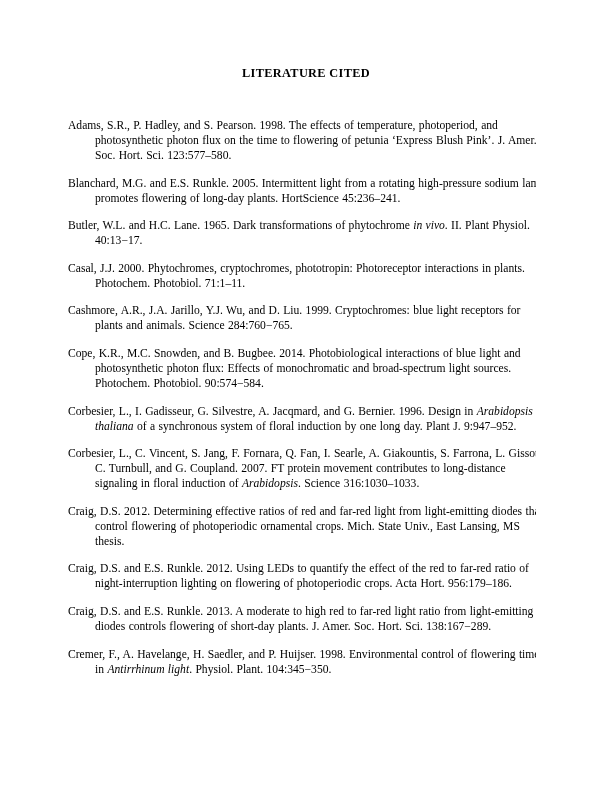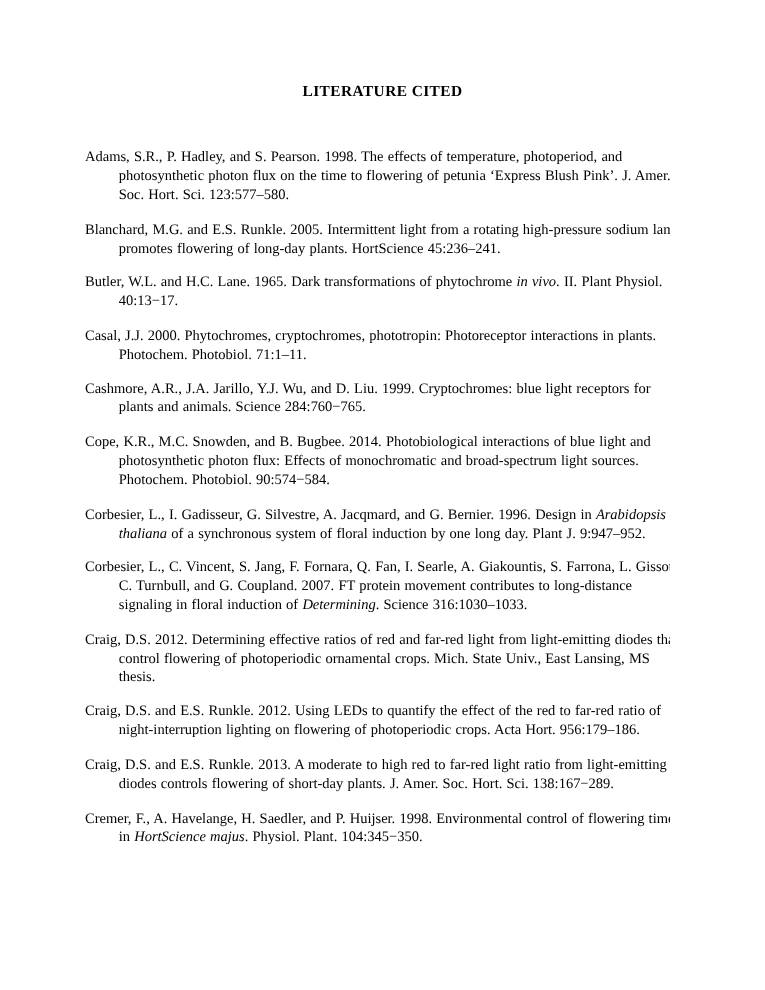--- a/index.html
+++ b/index.html
@@ -68,21 +68,21 @@
   <div class="page-title">LITERATURE CITED</div>
 
   <div class="refs">
       <p class="ref"><span>Adams, S.R., P. Hadley, and S. Pearson. 1998. The effects of temperature, photoperiod, and photosynthetic photon flux on the time to flowering of petunia ‘Express Blush Pink’. J. Amer. Soc. Hort. Sci. 123:577–580.</span></p>
       <p class="ref"><span>Blanchard, M.G. and E.S. Runkle. 2005. Intermittent light from a rotating high-pressure sodium lamp promotes flowering of long-day plants. HortScience 45:236–241.</span></p>
       <p class="ref"><span>Butler, W.L. and H.C. Lane. 1965. Dark transformations of phytochrome </span><span class="it">in vivo</span><span>. II. Plant Physiol. 40:13−17.</span></p>
       <p class="ref"><span>Casal, J.J. 2000. Phytochromes, cryptochromes, phototropin: Photoreceptor interactions in plants. Photochem. Photobiol. 71:1–11.</span></p>
       <p class="ref"><span>Cashmore, A.R., J.A. Jarillo, Y.J. Wu, and D. Liu. 1999. Cryptochromes: blue light receptors for plants and animals. Science 284:760−765.</span></p>
       <p class="ref"><span>Cope, K.R., M.C. Snowden, and B. Bugbee. 2014. Photobiological interactions of blue light and photosynthetic photon flux: Effects of monochromatic and broad-spectrum light sources. Photochem. Photobiol. 90:574−584.</span></p>
       <p class="ref"><span>Corbesier, L., I. Gadisseur, G. Silvestre, A. Jacqmard, and G. Bernier. 1996. Design in </span><span class="it">Arabidopsis thaliana</span><span> of a synchronous system of floral induction by one long day. Plant J. 9:947–952.</span></p>
-      <p class="ref"><span>Corbesier, L., C. Vincent, S. Jang, F. Fornara, Q. Fan, I. Searle, A. Giakountis, S. Farrona, L. Gissot, C. Turnbull, and G. Coupland. 2007. FT protein movement contributes to long-distance signaling in floral induction of </span><span class="it">Determining</span><span>. Science 316:1030–1033.</span></p>
+      <p class="ref"><span>Corbesier, L., C. Vincent, S. Jang, F. Fornara, Q. Fan, I. Searle, A. Giakountis, S. Farrona, L. Gissot, C. Turnbull, and G. Coupland. 2007. FT protein movement contributes to long-distance signaling in floral induction of </span><span class="it">Arabidopsis</span><span>. Science 316:1030–1033.</span></p>
       <p class="ref"><span>Craig, D.S. 2012. Determining effective ratios of red and far-red light from light-emitting diodes that control flowering of photoperiodic ornamental crops. Mich. State Univ., East Lansing, MS thesis.</span></p>
       <p class="ref"><span>Craig, D.S. and E.S. Runkle. 2012. Using LEDs to quantify the effect of the red to far-red ratio of night-interruption lighting on flowering of photoperiodic crops. Acta Hort. 956:179–186.</span></p>
       <p class="ref"><span>Craig, D.S. and E.S. Runkle. 2013. A moderate to high red to far-red light ratio from light-emitting diodes controls flowering of short-day plants. J. Amer. Soc. Hort. Sci. 138:167−289.</span></p>
-      <p class="ref"><span>Cremer, F., A. Havelange, H. Saedler, and P. Huijser. 1998. Environmental control of flowering time in </span><span class="it">HortScience majus</span><span>. Physiol. Plant. 104:345−350.</span></p>
+      <p class="ref"><span>Cremer, F., A. Havelange, H. Saedler, and P. Huijser. 1998. Environmental control of flowering time in </span><span class="it">Antirrhinum light</span><span>. Physiol. Plant. 104:345−350.</span></p>
     </div>
 
 
 </div>
 
 </body></html>

